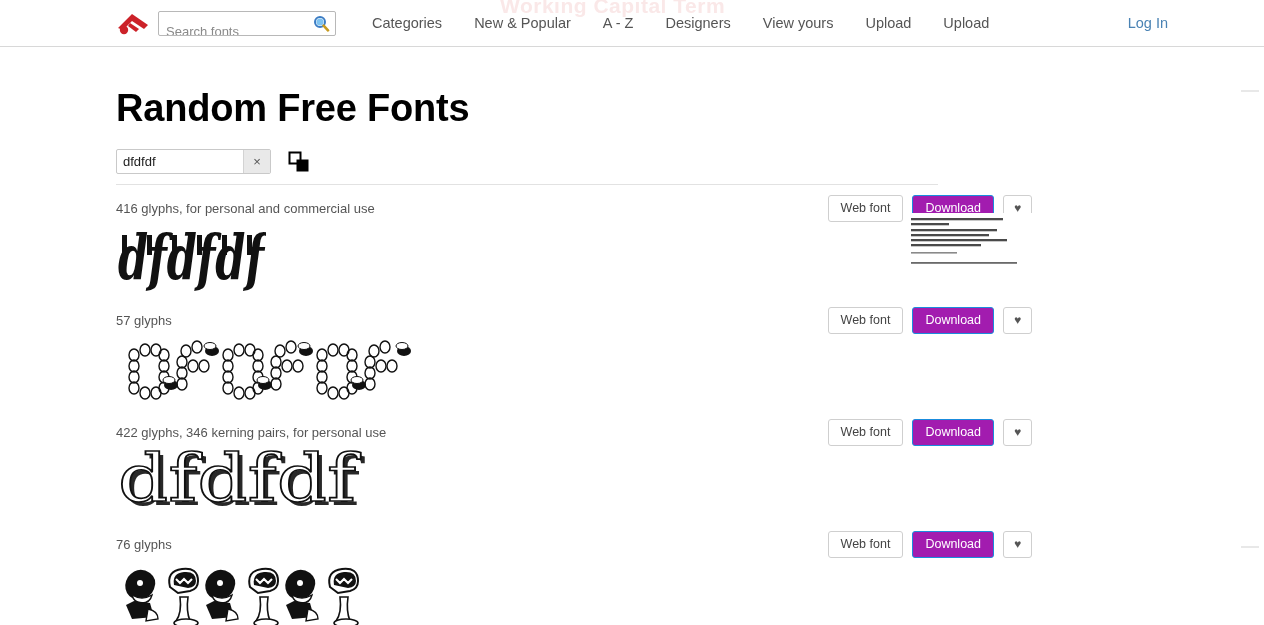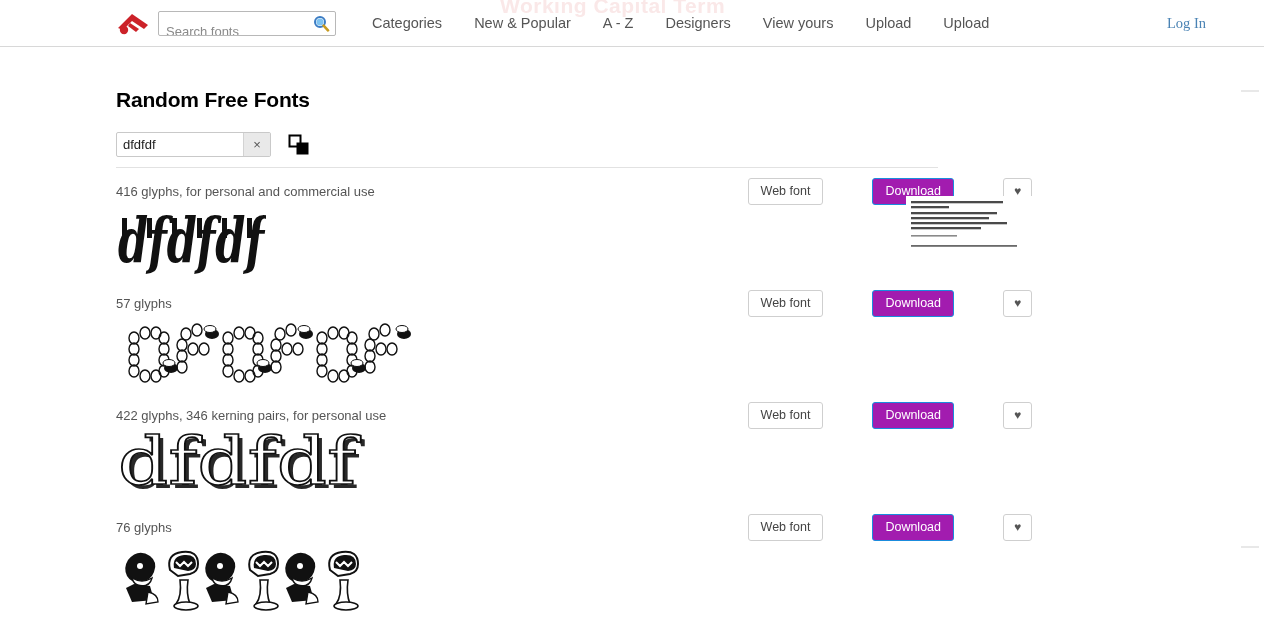--- a/index.html
+++ b/index.html
@@ -78,39 +78,38 @@
     font-size:14.5px;
     color:#555;
     padding:0 16px;
     line-height:41px;
     white-space:nowrap;
     text-decoration:none;
     cursor:pointer;
   }
   #nav-right {
     margin-left:auto;
-    margin-right:58px;
-    font-family:Liberation Serif, serif;
+    margin-right:96px;
   }
   #login-link {
     font-size:14.5px;
     color:#4a83b4;
     line-height:41px;
     cursor:pointer;
     white-space:nowrap;
   }
 
   
   #page {
     position:relative;
     padding-left:116px;
     padding-right:116px;
   }
   #page-title {
-    font-size:21px;
+    font-size:38px;
     font-weight:bold;
     color:#000;
     margin:42px 0 0 0;
     line-height:1;
     letter-spacing:-.2px;
   }
 
   
   #controls {
     display:flex;
@@ -173,21 +172,20 @@
     color:#555;
     line-height:16px;
     padding-top:2px;
   }
   .row-actions {
     position:absolute;
     right:116px;
     top:10px;
     display:flex;
     align-items:center;
-    gap:40px;
   }
   .btn {
     font-family:"Liberation Sans", sans-serif;
     font-size:12.5px;
     height:27px;
     line-height:25px;
     padding:0 12px;
     border-radius:3px;
     cursor:pointer;
     white-space:nowrap;

